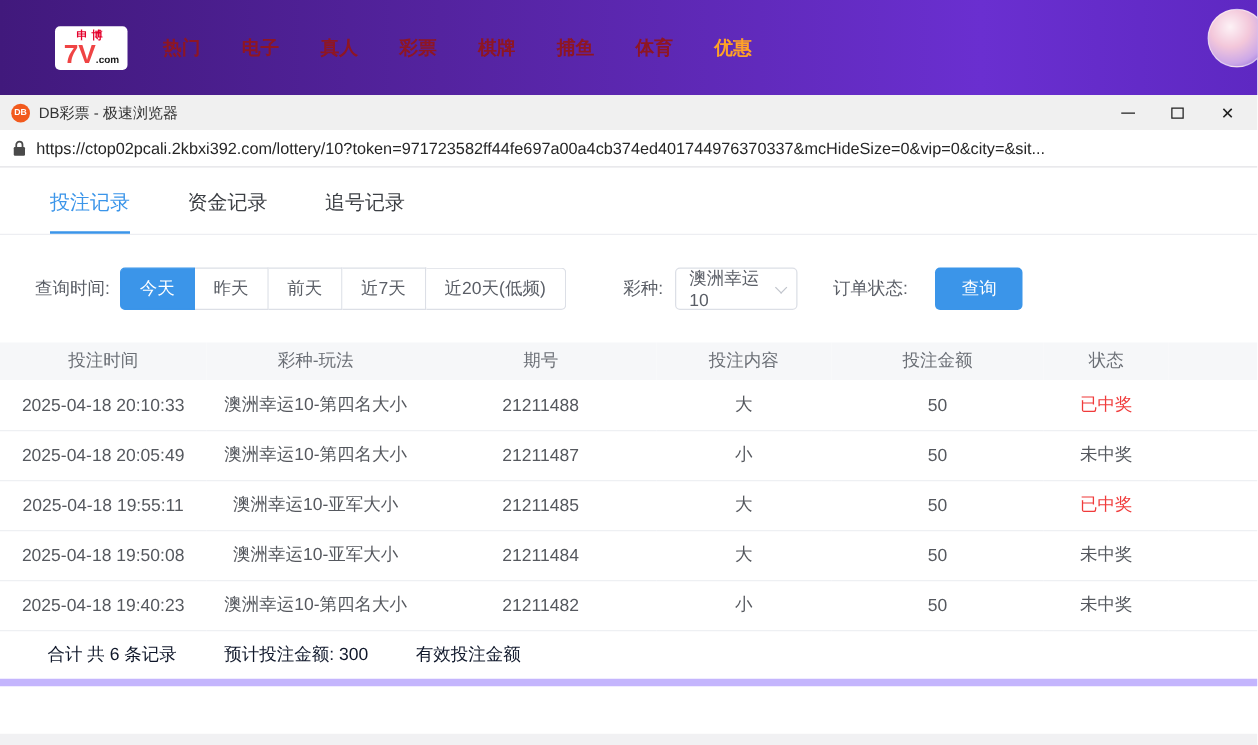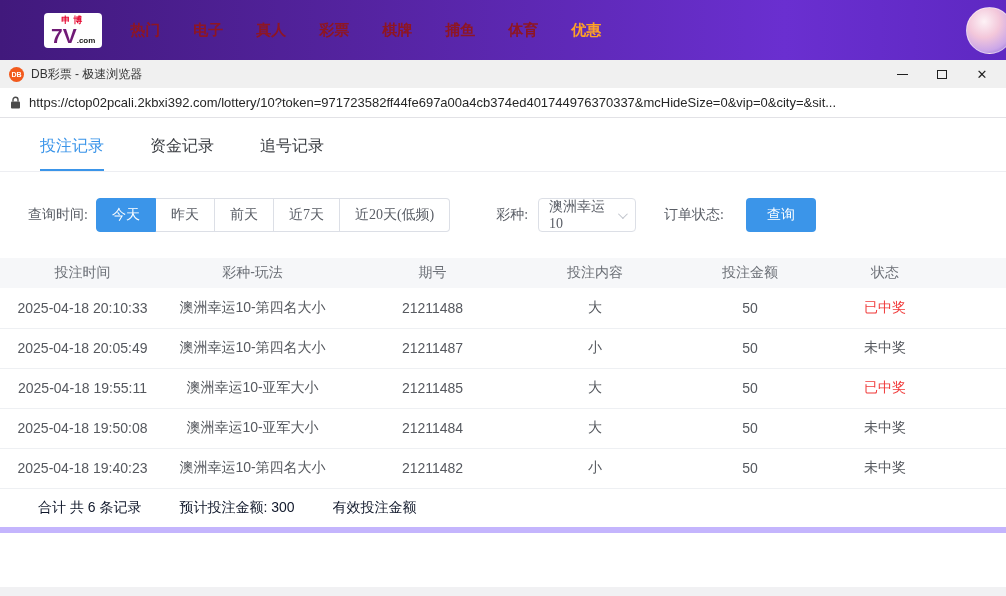--- a/index.html
+++ b/index.html
@@ -1,25 +1,25 @@
 <!DOCTYPE html>
 <html><head>
 <meta charset="utf-8">
 <style>
   * { margin:0; padding:0; box-sizing:border-box; }
   html,body { width:1006px; height:596px; overflow:hidden; background:#fff;
     font-family:"Liberation Sans","DejaVu Sans",sans-serif; }
   .page { position:relative; width:1006px; height:596px; }
 
   
-  .topbar { height:60px; background:linear-gradient(90deg,#41197c 0%,#54239f 35%,#6a2fd0 78%,#5e28c2 100%);
+  .topbar { height:76px; background:linear-gradient(90deg,#41197c 0%,#54239f 35%,#6a2fd0 78%,#5e28c2 100%);
     display:flex; align-items:center; padding-left:44px; position:relative; }
   .logo { background:#fff; border-radius:4px; padding:3px 7px 2px; text-align:center; line-height:1; cursor:pointer; }
   .logo-top { font-size:9px; color:#e4002b; font-weight:bold; letter-spacing:3px; display:block; }
-  .logo-main { font-size:21px; color:#701a75; font-weight:bold; }
+  .logo-main { font-size:21px; color:#ef4444; font-weight:bold; }
   .logo-suffix { font-size:8px; color:#1a1a1a; font-weight:bold; }
   .nav { display:flex; margin-left:28px; gap:33px; }
   .nav-item { font-size:15px; font-weight:bold; color:#8e1623; cursor:pointer; white-space:nowrap; }
   .nav-item.highlight { color:#ffa226; }
   .avatar { position:absolute; right:-7px; top:7px; width:47px; height:47px; border-radius:50%;
     background:radial-gradient(circle at 38% 30%, #fdf2f6 0%, #f3c7da 38%, #cba7e8 70%, #7e5ad0 100%);
     border:1px solid rgba(255,255,255,.45); cursor:pointer; }
 
   
   .titlebar { height:28px; background:#f0f0f0; display:flex; align-items:center; padding:0 4px 0 9px; }
@@ -35,21 +35,21 @@
   .addressbar { height:30px; background:#fff; border-bottom:1px solid #e2e2e6; display:flex; align-items:center; padding:0 10px; }
   .lock-icon { flex:none; display:flex; }
   .url { margin-left:8px; font-size:13px; color:#262626; white-space:nowrap; overflow:hidden; cursor:text; }
 
   
   .tabs { display:flex; padding:0 40px; border-bottom:1px solid #edeef2; }
   .tab { padding:18px 0 14px; margin-right:46px; font-size:16px; color:#3c3f44; cursor:pointer; }
   .tab.active { color:#3b95e9; border-bottom:2px solid #3b95e9; padding-bottom:12px; }
 
   
-  .filters { display:flex; align-items:center; padding:26px 28px; font-size:14px; color:#5a5e66;font-family:Liberation Serif, serif; }
+  .filters { display:flex; align-items:center; padding:26px 28px; font-size:14px; color:#5a5e66; }
   .flabel { white-space:nowrap; }
   .btn-group { display:flex; margin-left:8px; }
   .tbtn { height:34px; padding:0 15px; background:#fff; border:1px solid #dcdfe6; border-left:none;
     font-size:14px; color:#5a5e66; cursor:pointer; font-family:inherit; white-space:nowrap; }
   .tbtn:first-child { border-left:1px solid #dcdfe6; border-radius:4px 0 0 4px; }
   .tbtn:last-child { border-radius:0 4px 4px 0; }
   .tbtn.active { background:#3b95e9; border-color:#3b95e9; color:#fff; }
   .lbl-lottery { margin-left:46px; }
   .lbl-status { margin-left:28px; }
   .select { height:34px; border:1px solid #dcdfe6; border-radius:4px; display:flex; align-items:center;

